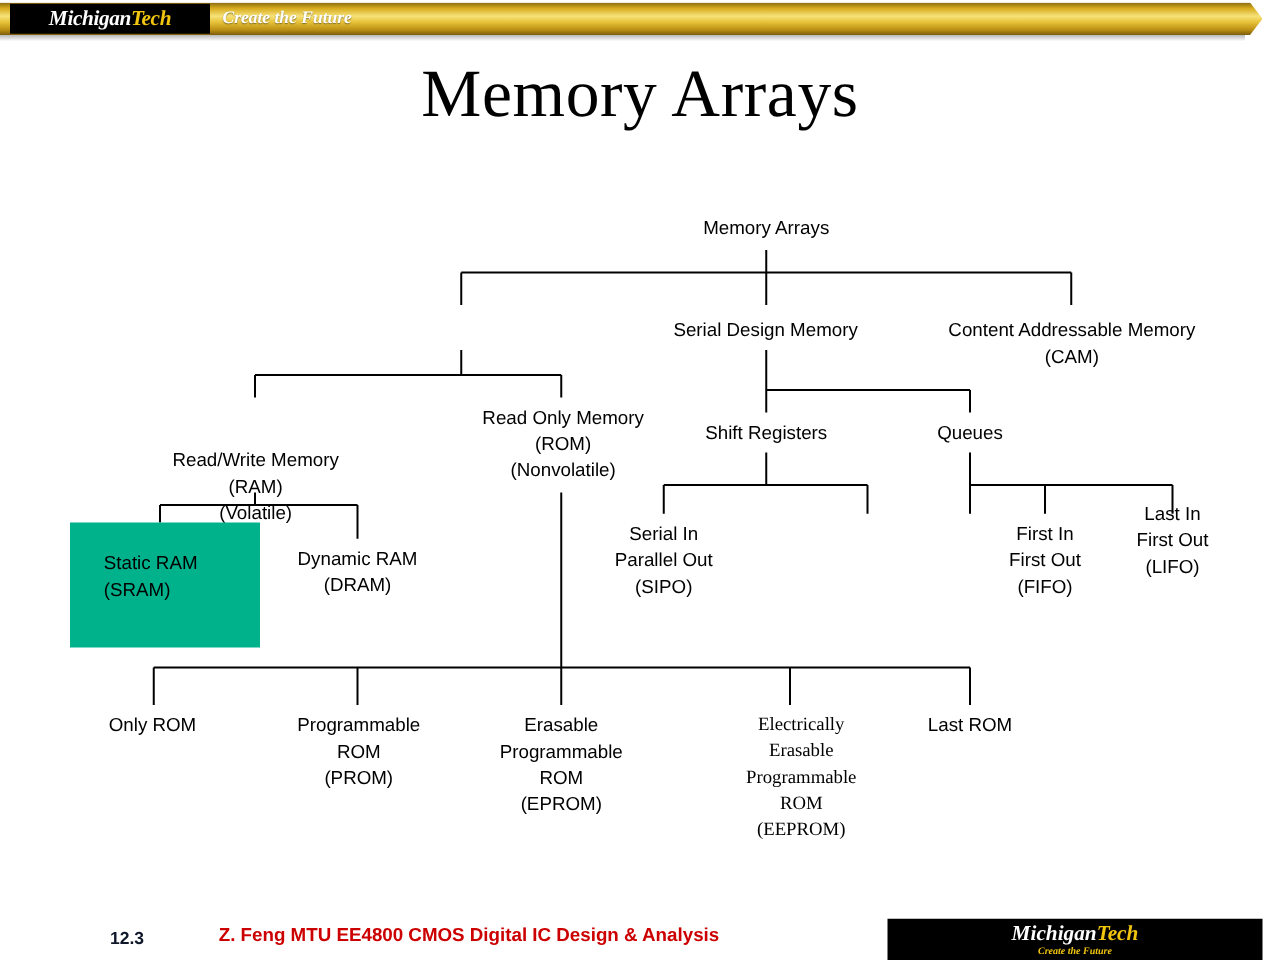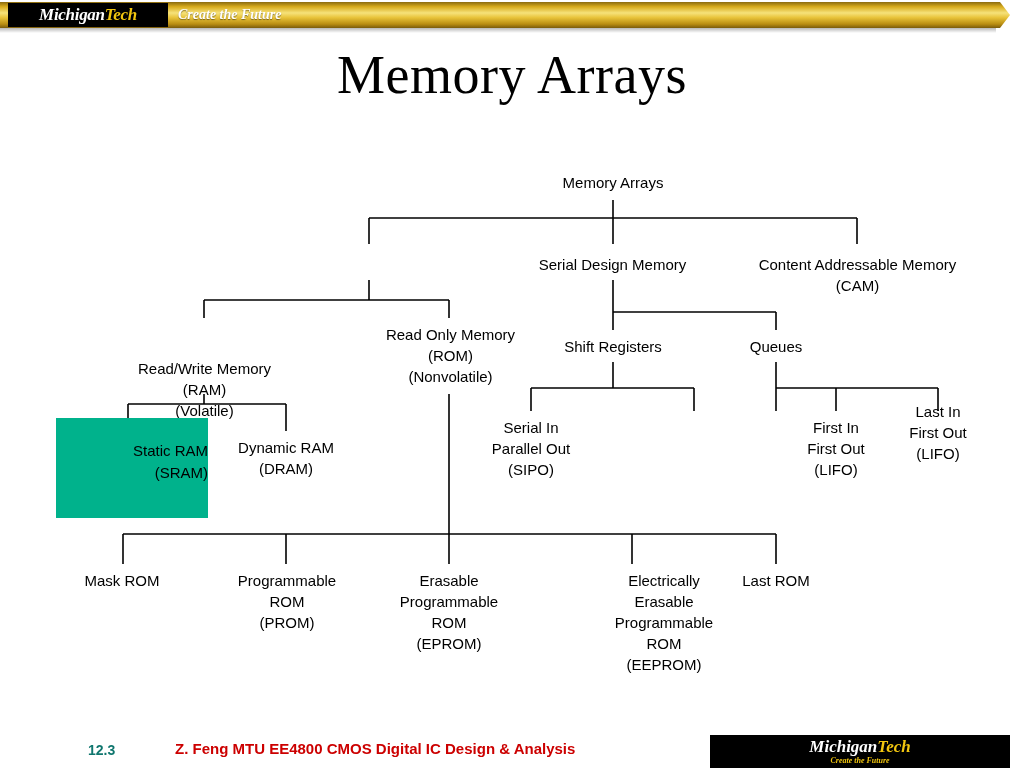--- a/index.html
+++ b/index.html
@@ -86,38 +86,38 @@
   .node {
     position: absolute;
     text-align: center;
     font-size: 15px;
     line-height: 21px;
     color: #000000;
     white-space: pre-line;
   }
   .node.highlight {
     background: #00b28c;
-    text-align: right;
-    padding: 22px 0 0 16px;
+    text-align: left;
+    padding: 22px 0 0 27px;
     line-height: 22px;
   }
   svg.wires {
     position: absolute;
     left: 0; top: 0;
     width: 1024px; height: 768px;
     overflow: visible;
   }
 
   
   .footer-number {
     position: absolute;
     left: 88px; top: 742px;
     font-size: 14px;
     font-weight: bold;
-    color: #0f766e;
+    color: #0f172a;
   }
   .footer-text {
     position: absolute;
     left: 175px; top: 740px;
     font-size: 15px;
     font-weight: bold;
     color: #cc0000;
     white-space: nowrap;
   }
   .footer-logo {
@@ -224,33 +224,33 @@
   <div class="node" style="left:720px; top:336px; width:112px;">Queues</div>
   <div class="node highlight" style="left:56px; top:418px; width:152px; height:100px;">Static RAM
 (SRAM)</div>
   <div class="node" style="left:465px; top:417px; width:132px;">Serial In
 Parallel Out
 (SIPO)</div>
   <div class="node" style="left:210px; top:437px; width:152px;">Dynamic RAM
 (DRAM)</div>
   <div class="node" style="left:772px; top:417px; width:128px;">First In
 First Out
-(LIFO)</div>
+(FIFO)</div>
   <div class="node" style="left:874px; top:401px; width:128px;">Last In
 First Out
 (LIFO)</div>
-  <div class="node" style="left:57px; top:570px; width:130px;">Mask ROM</div>
+  <div class="node" style="left:57px; top:570px; width:130px;">Only ROM</div>
   <div class="node" style="left:218px; top:570px; width:138px;">Programmable
 ROM
 (PROM)</div>
   <div class="node" style="left:380px; top:570px; width:138px;">Erasable
 Programmable
 ROM
 (EPROM)</div>
-  <div class="node" style="left:595px; top:570px; width:138px;">Electrically
+  <div class="node" style="left:572px; top:570px; width:138px;font-family:Liberation Serif, serif;">Electrically
 Erasable
 Programmable
 ROM
 (EEPROM)</div>
   <div class="node" style="left:713px; top:570px; width:126px;">Last ROM</div>
 </div>
 
 <div class="footer-number">12.3</div>
 <div class="footer-text">Z. Feng  MTU EE4800 CMOS Digital IC Design &amp; Analysis</div>
 <div class="footer-logo">

